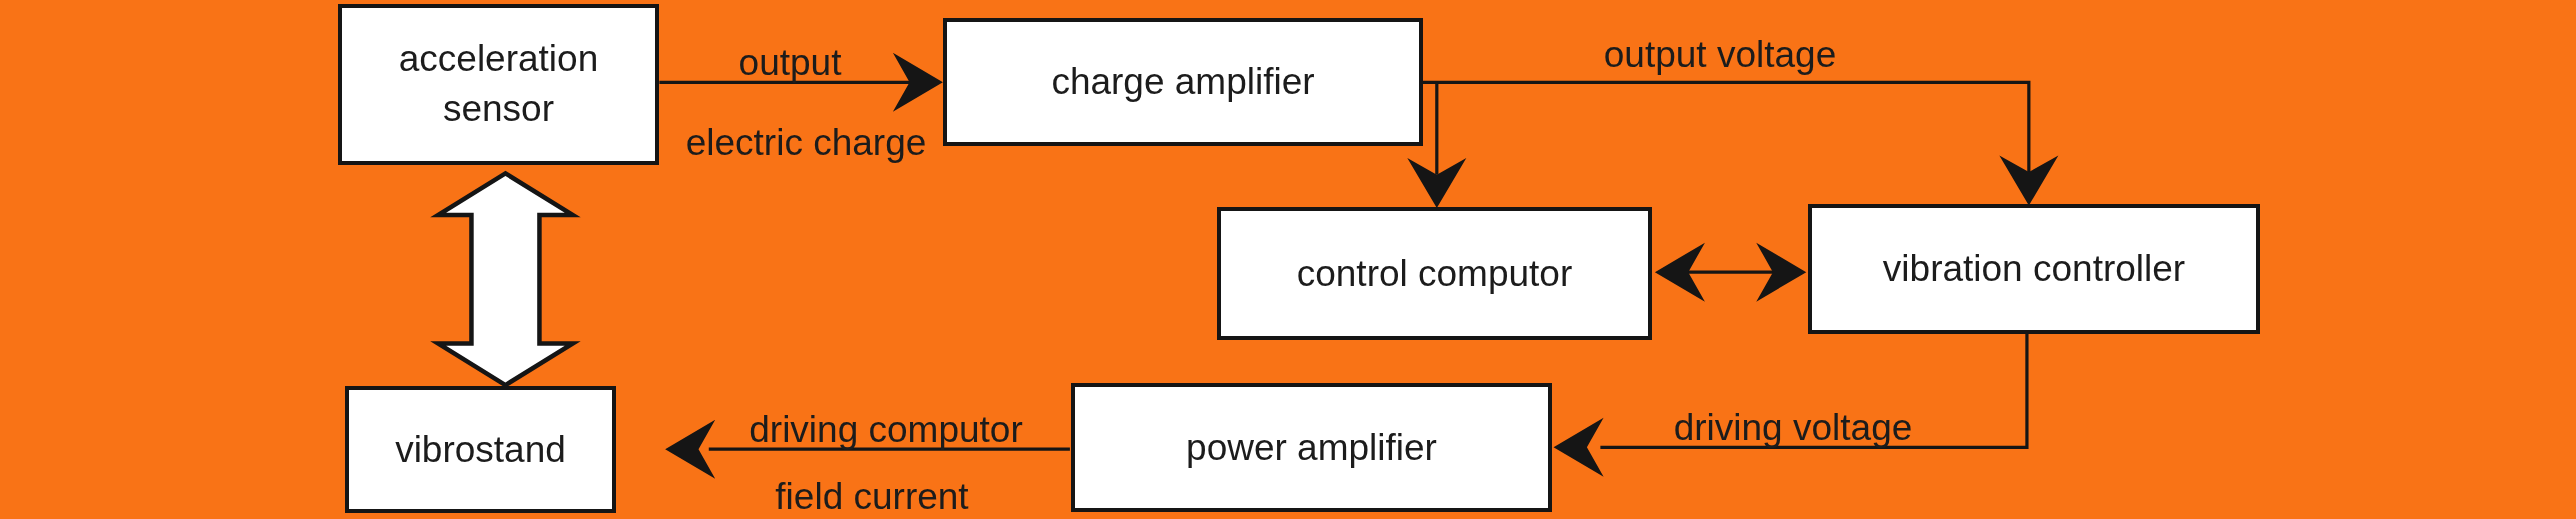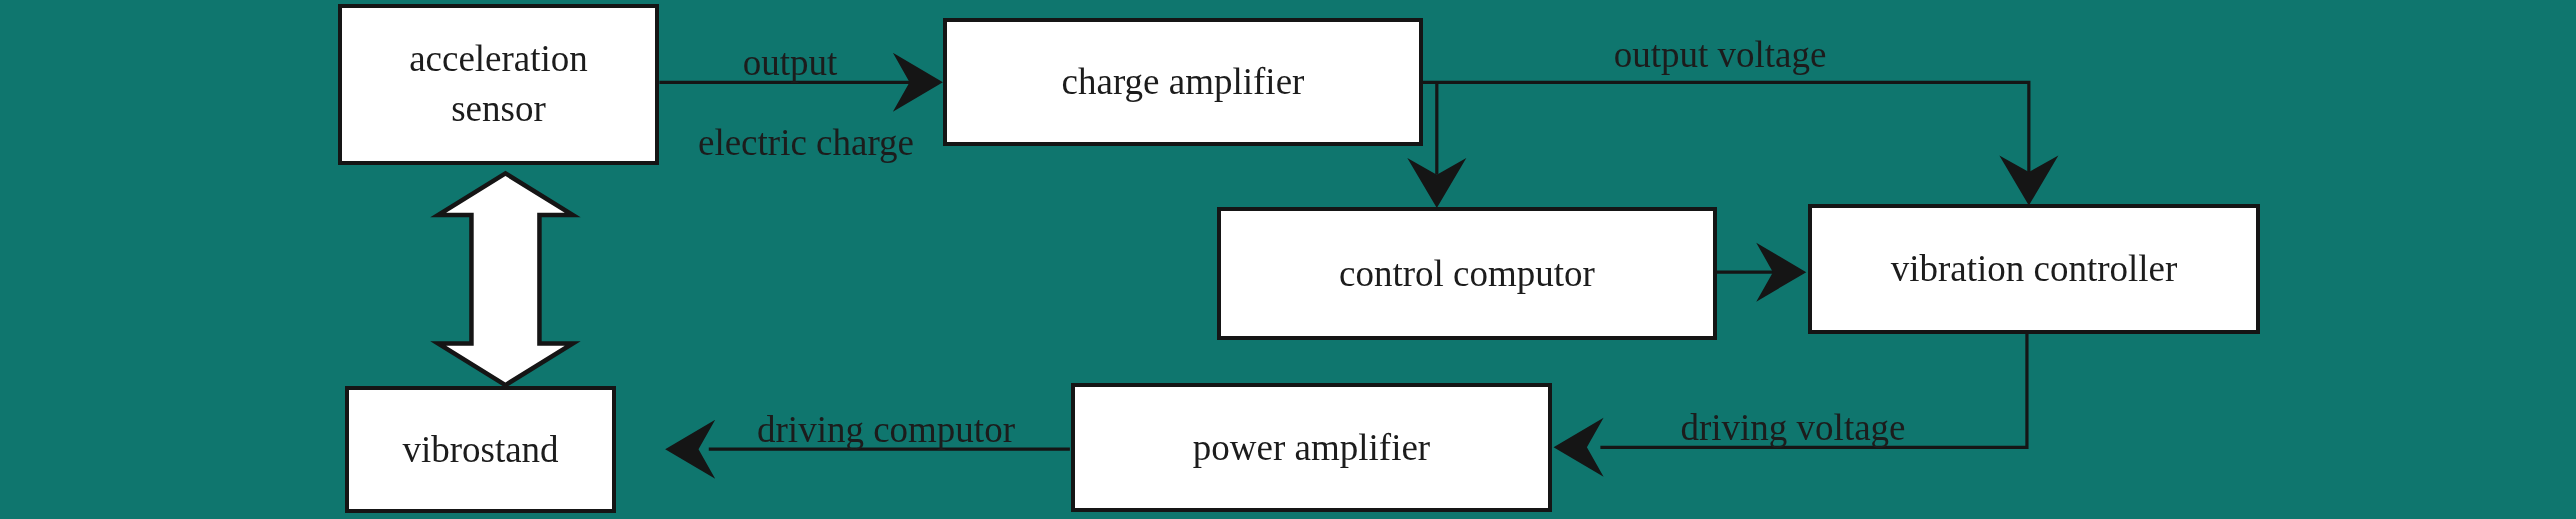--- a/index.html
+++ b/index.html
@@ -1,20 +1,20 @@
 <!DOCTYPE html>
 <html style="font-size:10.3px"><head>
 <meta charset="utf-8">
 <style>
   html,body{margin:0;padding:0;background:#ffffff;}
   .canvas{
     position:relative;
     width:2576px;height:520px;
-    background:#0f766e;
-    font-family:Liberation Serif, serif;
+    background:#f97316;
+    font-family:Liberation Sans, sans-serif;
     color:#1c1c1c;
     overflow:hidden;
   }
   .wires{position:absolute;left:0;top:0;width:2576px;height:520px;}
   .node{
     position:absolute;
     box-sizing:border-box;
     border:4.5px solid #151515;
     background:#ffffff;
     display:flex;flex-direction:column;
@@ -66,21 +66,21 @@
 
   <div class="node" style="left:338px;top:3.8px;width:321px;height:161px;">
     <span>acceleration</span>
     <span>sensor</span>
   </div>
 
   <div class="node" style="left:943px;top:18px;width:480px;height:128px;">
     <span>charge amplifier</span>
   </div>
 
-  <div class="node" style="left:1217px;top:207px;width:500px;height:133px;">
+  <div class="node" style="left:1217px;top:207px;width:435px;height:133px;">
     <span>control computor</span>
   </div>
 
   <div class="node" style="left:1808px;top:204px;width:452px;height:130px;">
     <span>vibration controller</span>
   </div>
 
   <div class="node" style="left:345px;top:386px;width:271px;height:127px;">
     <span>vibrostand</span>
   </div>
@@ -93,15 +93,16 @@
 
   <div class="elabel" style="left:806px;top:111px;">electric charge</div>
 
   <div class="elabel" style="left:1720px;top:23px;">output voltage</div>
 
 
   <div class="elabel" style="left:1793px;top:396px;">driving voltage</div>
 
   <div class="elabel" style="left:886px;top:398px;">driving computor</div>
 
+  <div class="elabel" style="left:872px;top:465px;">field current</div>
 
 </div>
 
 
 </body></html>

